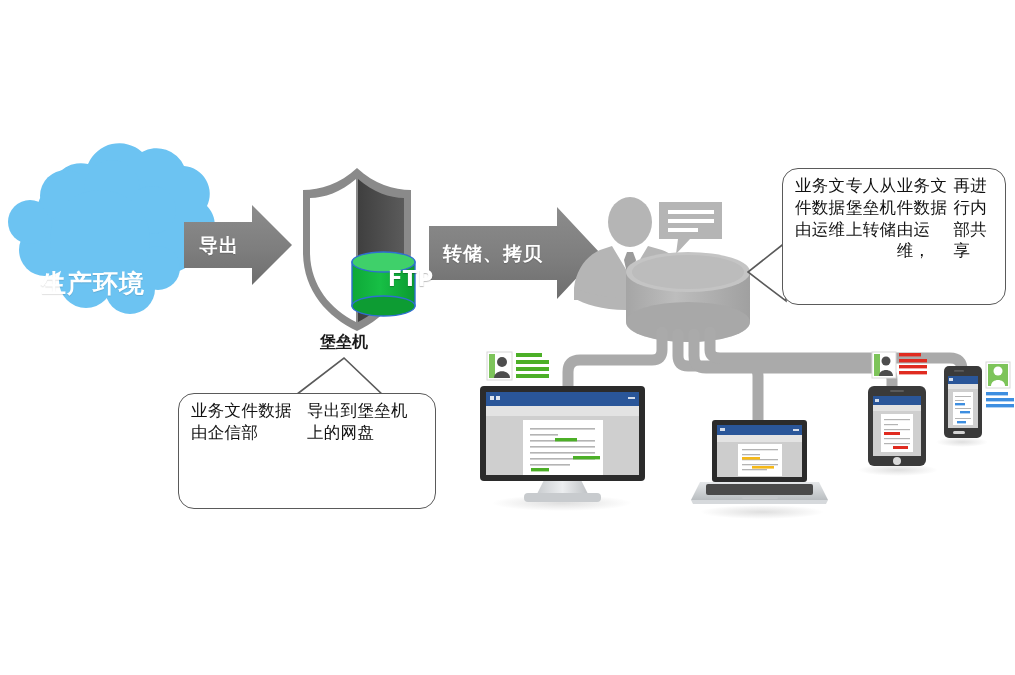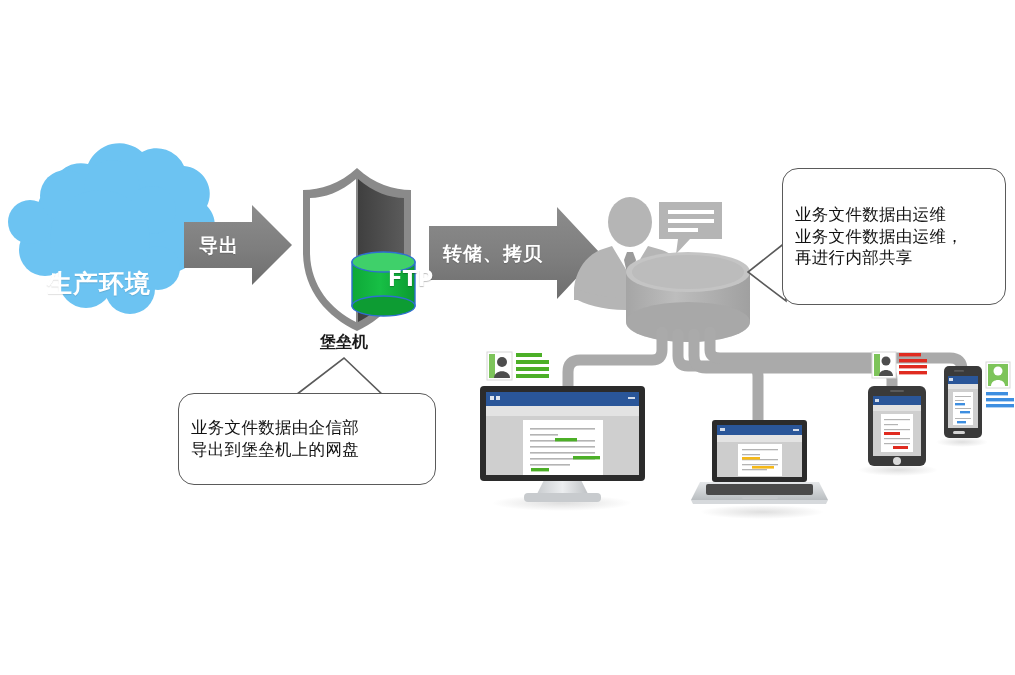--- a/index.html
+++ b/index.html
@@ -38,21 +38,21 @@
     letter-spacing:.5px;text-shadow:0 1px 1px rgba(0,0,0,.25);
   }
 
   
   .callout{
     position:absolute;border:1.6px solid #5a5a5a;border-radius:16px;
     background:#ffffff;box-sizing:border-box;
   }
   .callout-text{
     position:absolute;left:0;top:0;width:100%;height:100%;
-    display:flex;flex-direction:column;justify-content:center;
+    display:flex;justify-content:center;
     box-sizing:border-box;padding:6px 12px;
     font-size:16.5px;line-height:1.32;color:#111111;
     letter-spacing:.3px;text-align:left;
   }
   .callout-text span{display:block;}
 </style>
 </head>
 <body>
 
 <div id="stage">
@@ -344,38 +344,39 @@
       <path fill="#ffffff" stroke="#5a5a5a" stroke-width="1.6" d="M 292 398 L 344 358 L 386 398 Z"></path>
       <path fill="#ffffff" stroke="none" d="M 296 396 L 382 396 L 382 402 L 296 402 Z"></path>
     </g>
 
     <g>
       <path fill="#ffffff" stroke="#5a5a5a" stroke-width="1.6" d="M 786 242 L 748 272 L 786 301 Z"></path>
       <path fill="#ffffff" stroke="none" d="M 783 245 L 790 245 L 790 298 L 783 298 Z"></path>
     </g>
   </svg>
 
-  <div class="cloud-label nosel" style="left:14px;top:228px;">生产环境</div>
+  <div class="cloud-label nosel" style="left:8px;top:228px;">生产环境</div>
 
   <div class="arrow-text nosel" style="left:199px;top:233px;">导出</div>
 
   <div class="arrow-text nosel" style="left:443px;top:241px;">转储、拷贝</div>
 
   <div class="ftp-text nosel" style="left:360px;top:267px;margin-left:28px;">FTP</div>
 
   <div class="bastion-label nosel" style="left:320px;top:332px;">堡垒机</div>
 
-  <div class="callout" style="left:178px;top:393px;width:258px;height:92px;">
+  <div class="callout" style="left:178px;top:393px;width:258px;height:116px;">
     <div class="callout-text nosel">
       <span>业务文件数据由企信部</span>
       <span>导出到堡垒机上的网盘</span>
     </div>
   </div>
 
   <div class="callout" style="left:782px;top:168px;width:224px;height:137px;">
     <div class="callout-text nosel">
       <span>业务文件数据由运维</span>
+      <span>专人从堡垒机上转储</span>
       <span>业务文件数据由运维，</span>
       <span>再进行内部共享</span>
     </div>
   </div>
 
 </div>
 
 </body></html>

